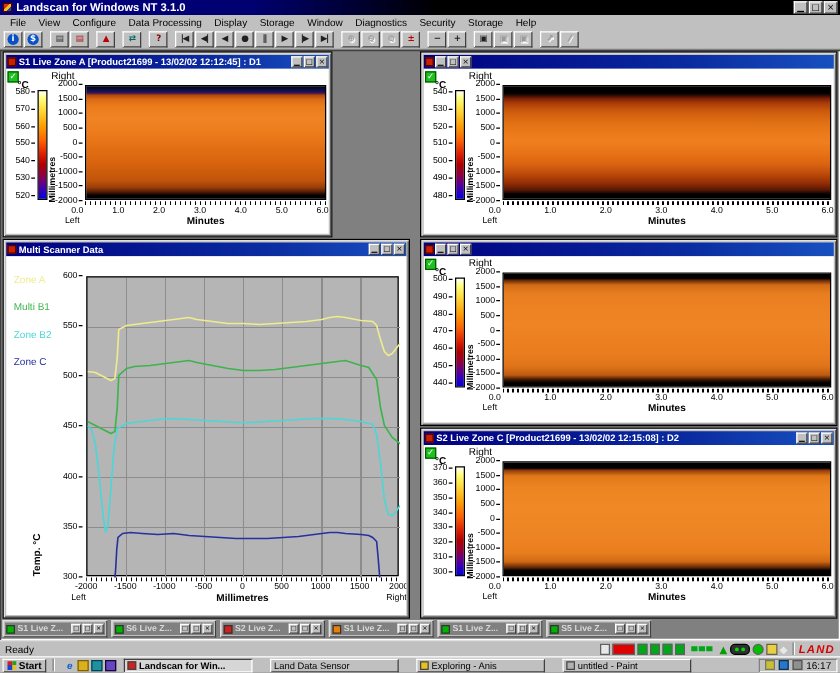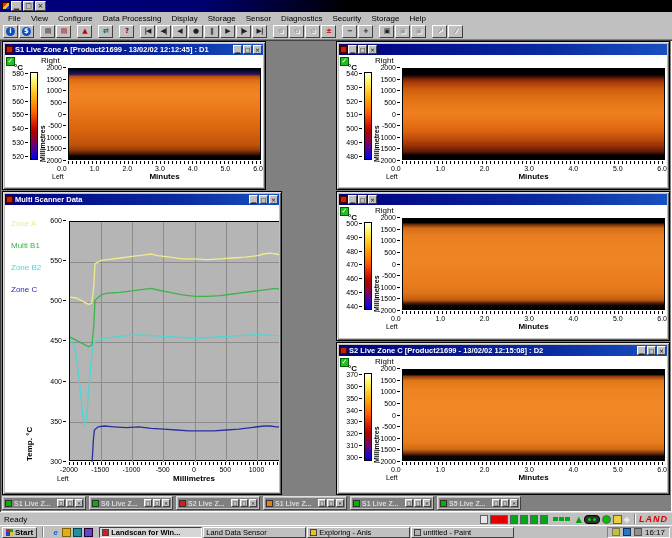--- a/index.html
+++ b/index.html
@@ -114,32 +114,33 @@
   .ticon{width:7px;height:7px;flex:none;}
   #tray{margin-left:auto;display:flex;align-items:center;gap:3px;height:11px;padding:0 4px;
     border:1px solid;border-color:#808080 #fff #fff #808080;font-size:8px;}
   .tricon{width:8px;height:8px;}
 </style>
 </head>
 <body>
 
 <div id="app-titlebar">
   <span id="app-icon"></span>
+  <span id="app-title">Landscan for Windows NT 3.1.0</span>
   <span class="wb">▁</span>
   <span class="wb">□</span>
   <span class="wb">×</span>
 </div>
 <div id="menubar">
     <span class="menu-item">File</span>
     <span class="menu-item">View</span>
     <span class="menu-item">Configure</span>
     <span class="menu-item">Data Processing</span>
     <span class="menu-item">Display</span>
     <span class="menu-item">Storage</span>
-    <span class="menu-item">Sensor</span>
+    <span class="menu-item">Window</span>
     <span class="menu-item">Diagnostics</span>
     <span class="menu-item">Security</span>
     <span class="menu-item">Storage</span>
     <span class="menu-item">Help</span>
   </div>
 <div id="toolbar">
     <div class="tb-group">
       <div class="tb">
         <span class="g round">i</span>
       </div>
@@ -333,21 +334,21 @@
           <span class="tick">3.0</span>
           <span class="tick">4.0</span>
           <span class="tick">5.0</span>
           <span class="tick">6.0</span>
         </div>
       <span class="botlab">Left</span>
       <div class="xlab">Minutes</div>
     </div>
   </div>
 
-  <div class="window" style="left:2px;top:151px;width:280px;height:304px">
+  <div class="window" style="left:2px;top:151px;width:326px;height:304px">
     <div class="childtitle">
       <span class="cico"></span>
       <span class="cttl">Multi Scanner Data</span>
       <span class="cb">▁</span>
       <span class="cb">□</span>
       <span class="cb">×</span>
     </div>
     <div class="mbody">
       <div id="multi-legend">
           <div style="color: rgb(238, 236, 140);">Zone A</div>
@@ -598,21 +599,21 @@
     </span>
     <span>Start</span>
   </div>
   <span class="sep"></span>
   <div class="ql">
     <span class="qi" style="color:#1060d0;font-style:italic">e</span>
     <span class="qi" style="background:#d8b020;border:1px solid #806000"></span>
     <span class="qi" style="background:#2090a0;border:1px solid #045"></span>
     <span class="qi" style="background:#6048c0;border:1px solid #203"></span>
   </div>
-  <div id="tasks" style="display:flex;gap:1px">
+  <div id="tasks" style="display:flex;gap:14px">
       <div class="task raised pressed">
         <span class="ticon" style="background: rgb(208, 32, 32); border: 1px solid rgb(68, 68, 68);"></span>
         <span>Landscan for Win...</span>
       </div>
       <div class="task raised">
         <span>Land Data Sensor</span>
       </div>
       <div class="task raised">
         <span class="ticon" style="background: rgb(232, 192, 32); border: 1px solid rgb(68, 68, 68);"></span>
         <span>Exploring - Anis</span>

